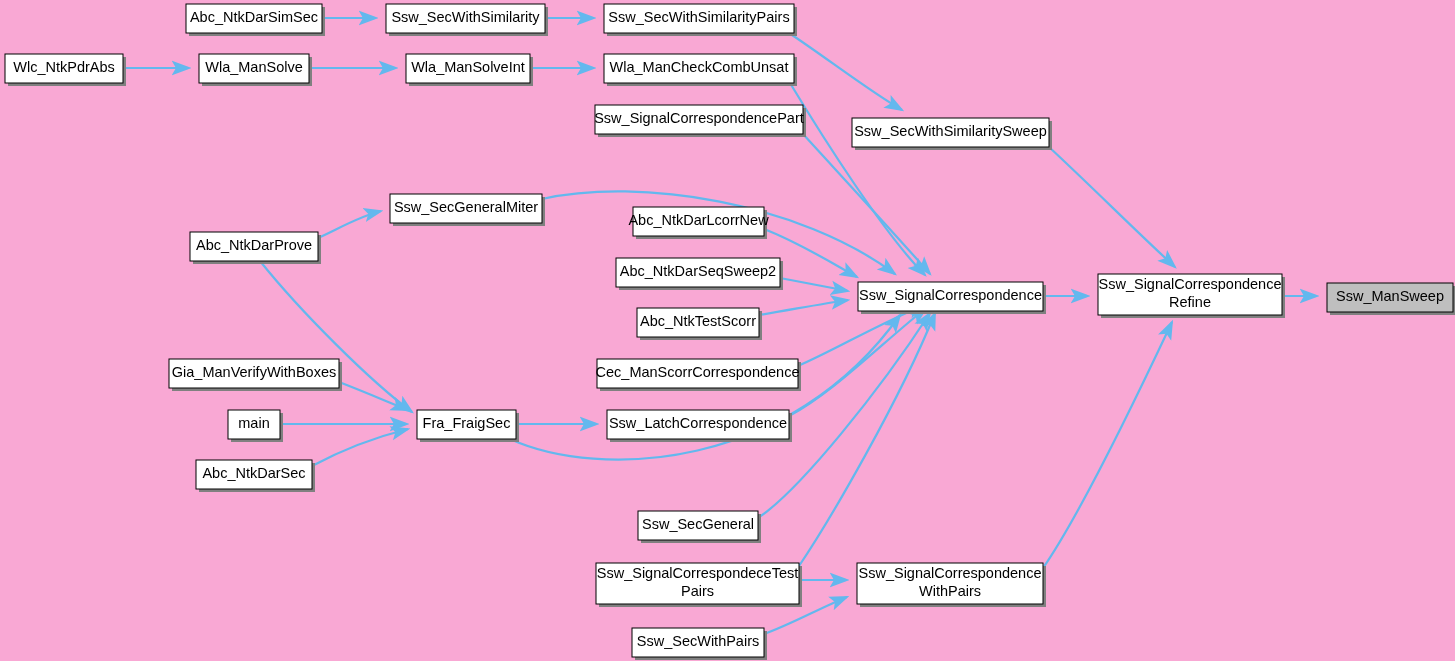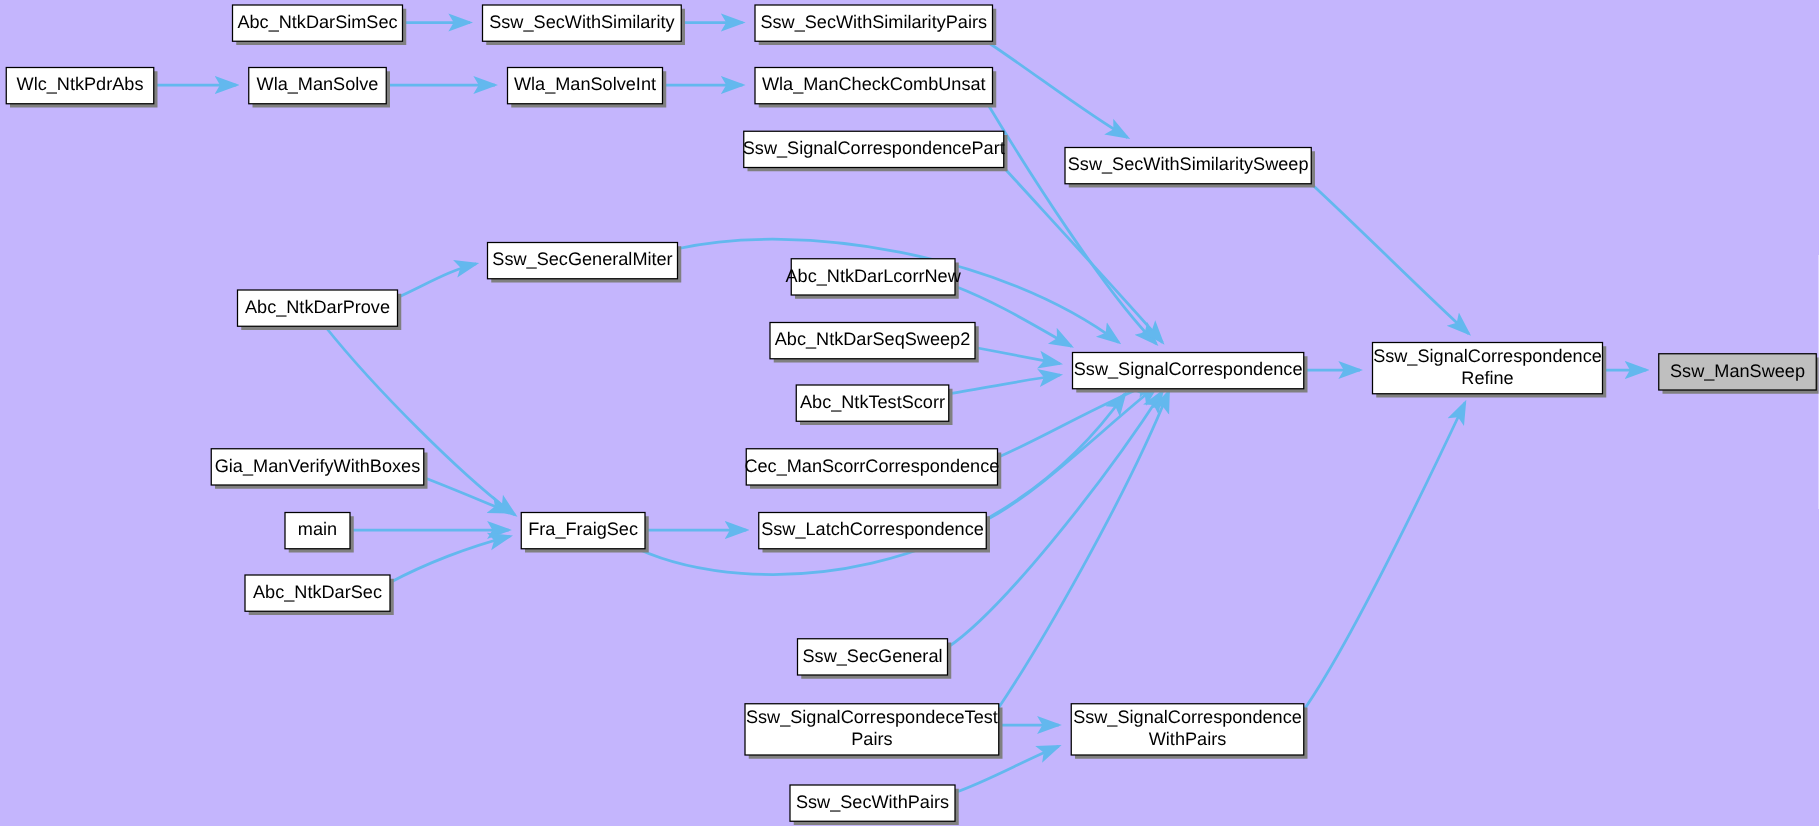--- a/index.html
+++ b/index.html
@@ -4,21 +4,21 @@
 <style>
   html, body {
     margin: 0;
     padding: 0;
     background: #ffffff;
   }
   #graph-root {
     position: relative;
     width: 1455px;
     height: 661px;
-    background: #c4b5fd;
+    background: #f9a8d4;
     font-family: "Liberation Sans", sans-serif;
     overflow: hidden;
   }
   svg#callgraph {
     position: absolute;
     left: 0;
     top: 0;
     width: 1455px;
     height: 661px;
     display: block;

